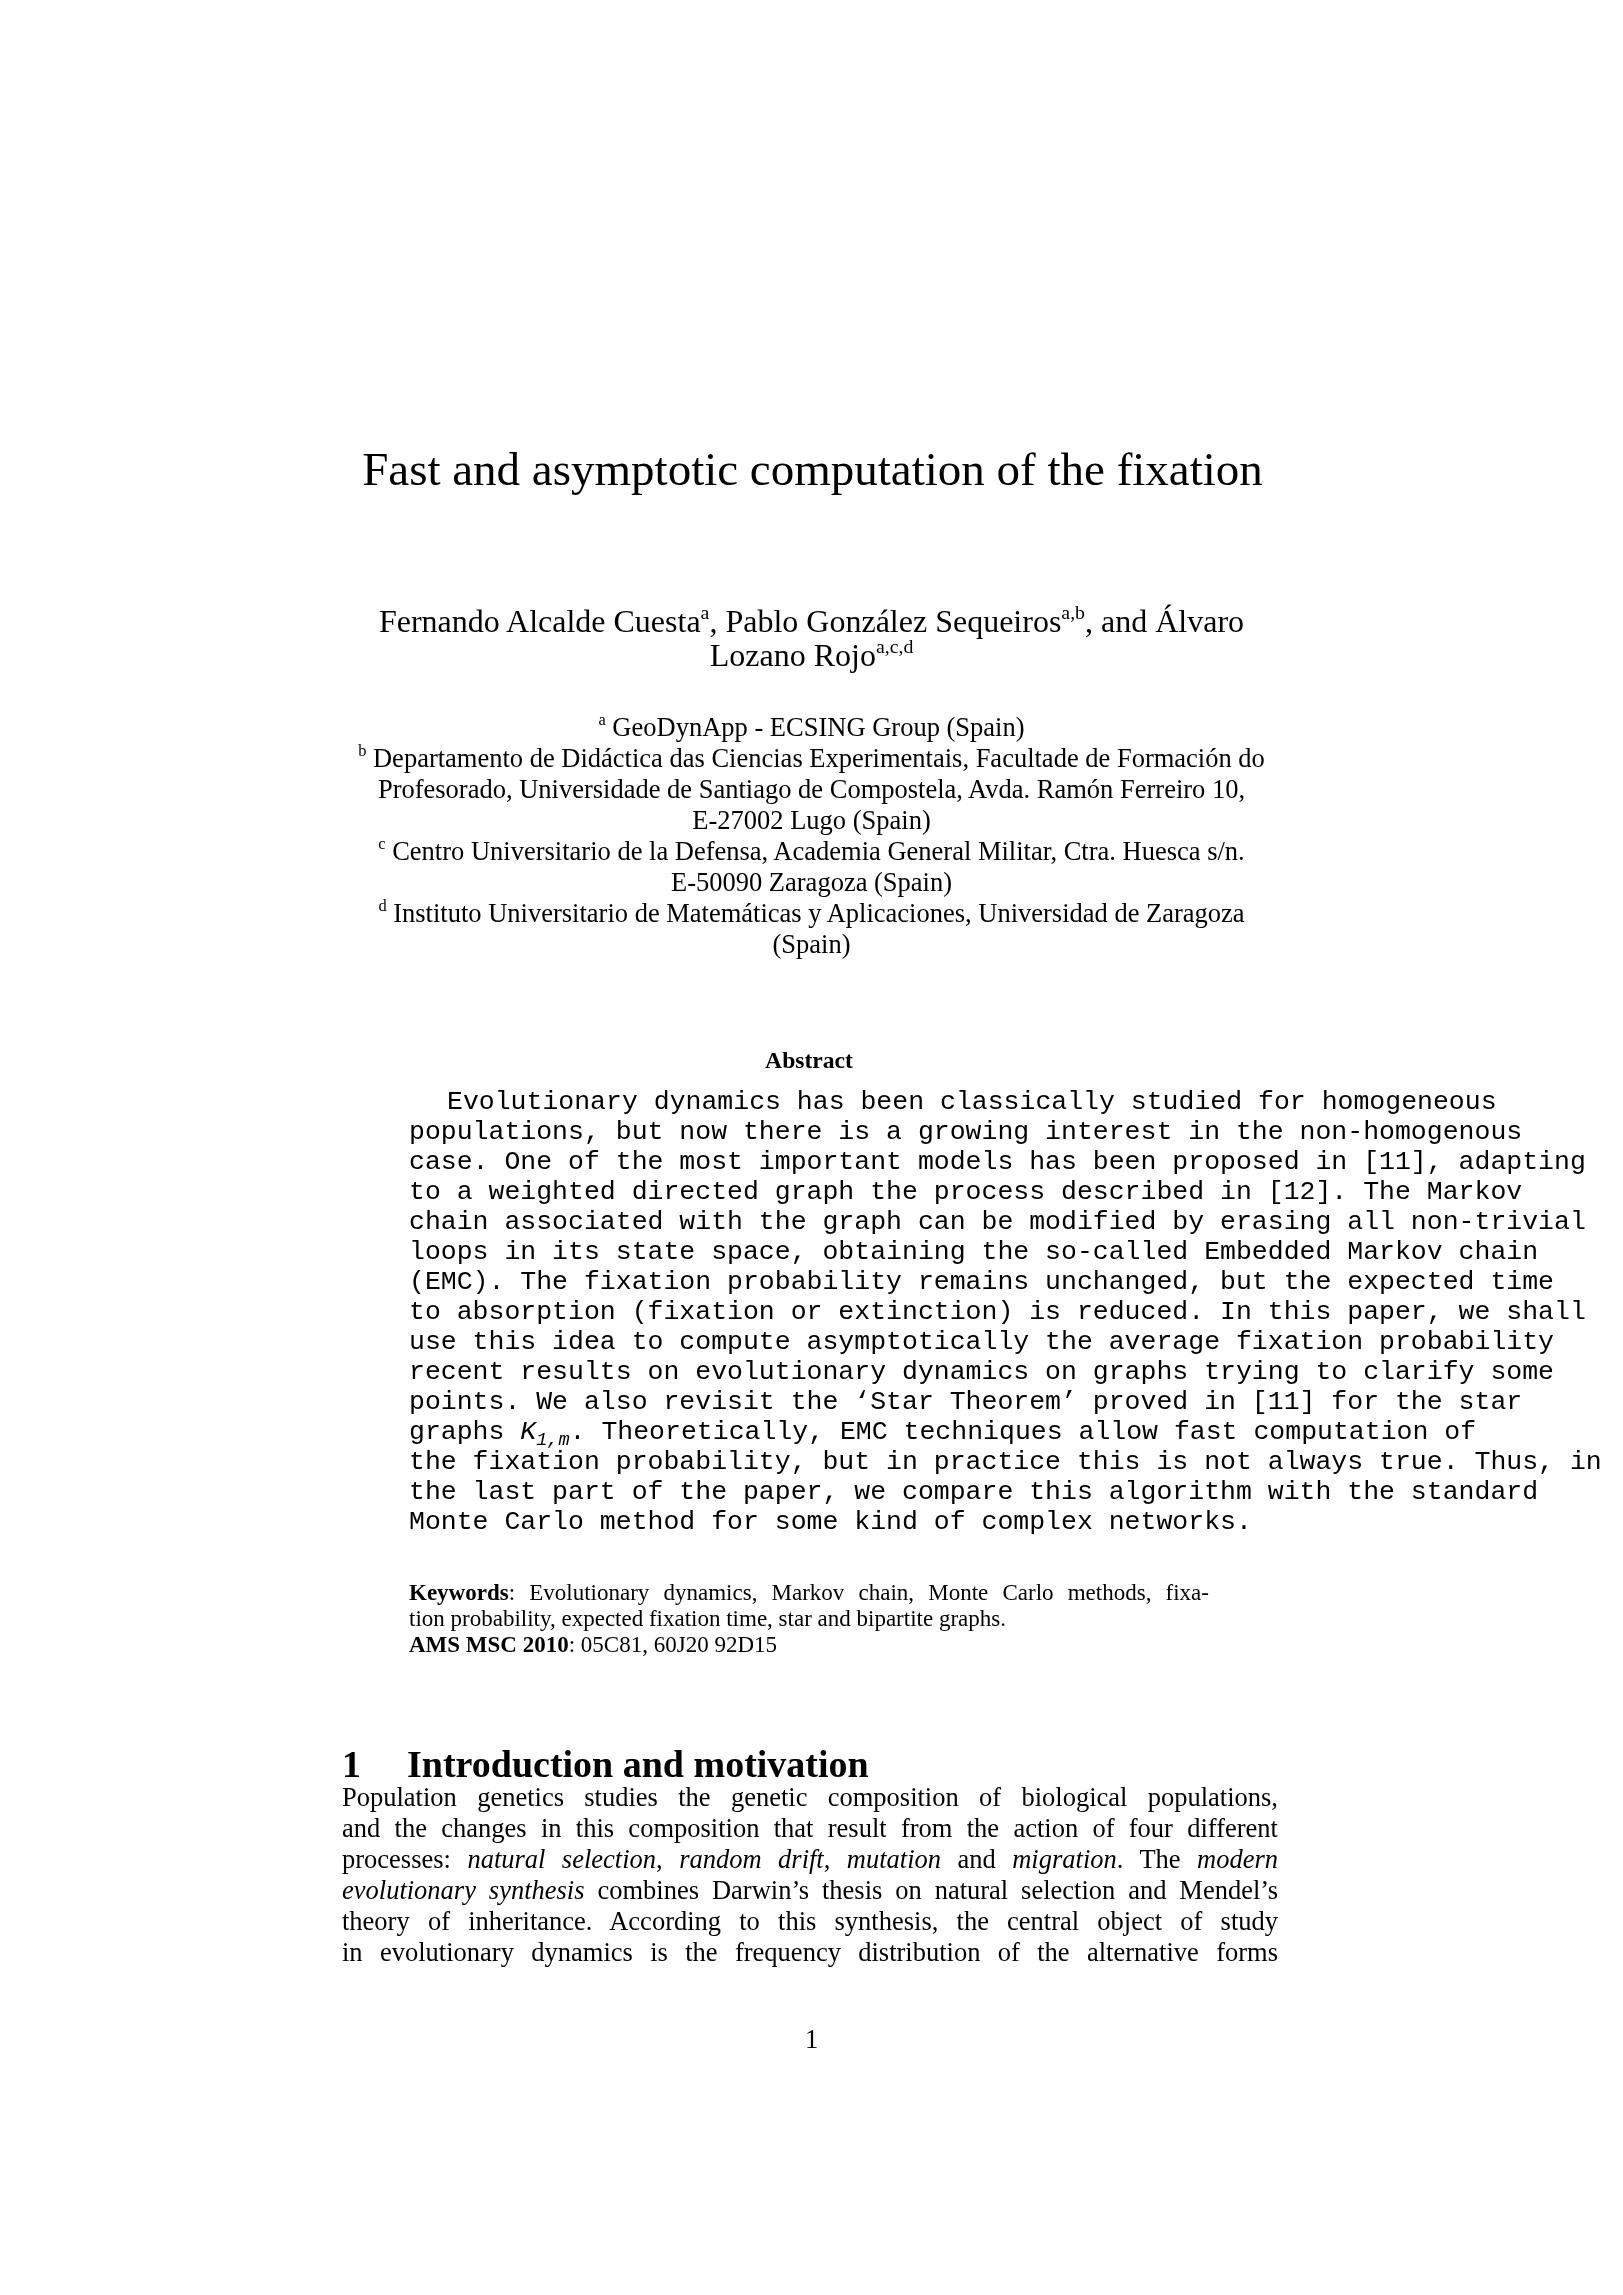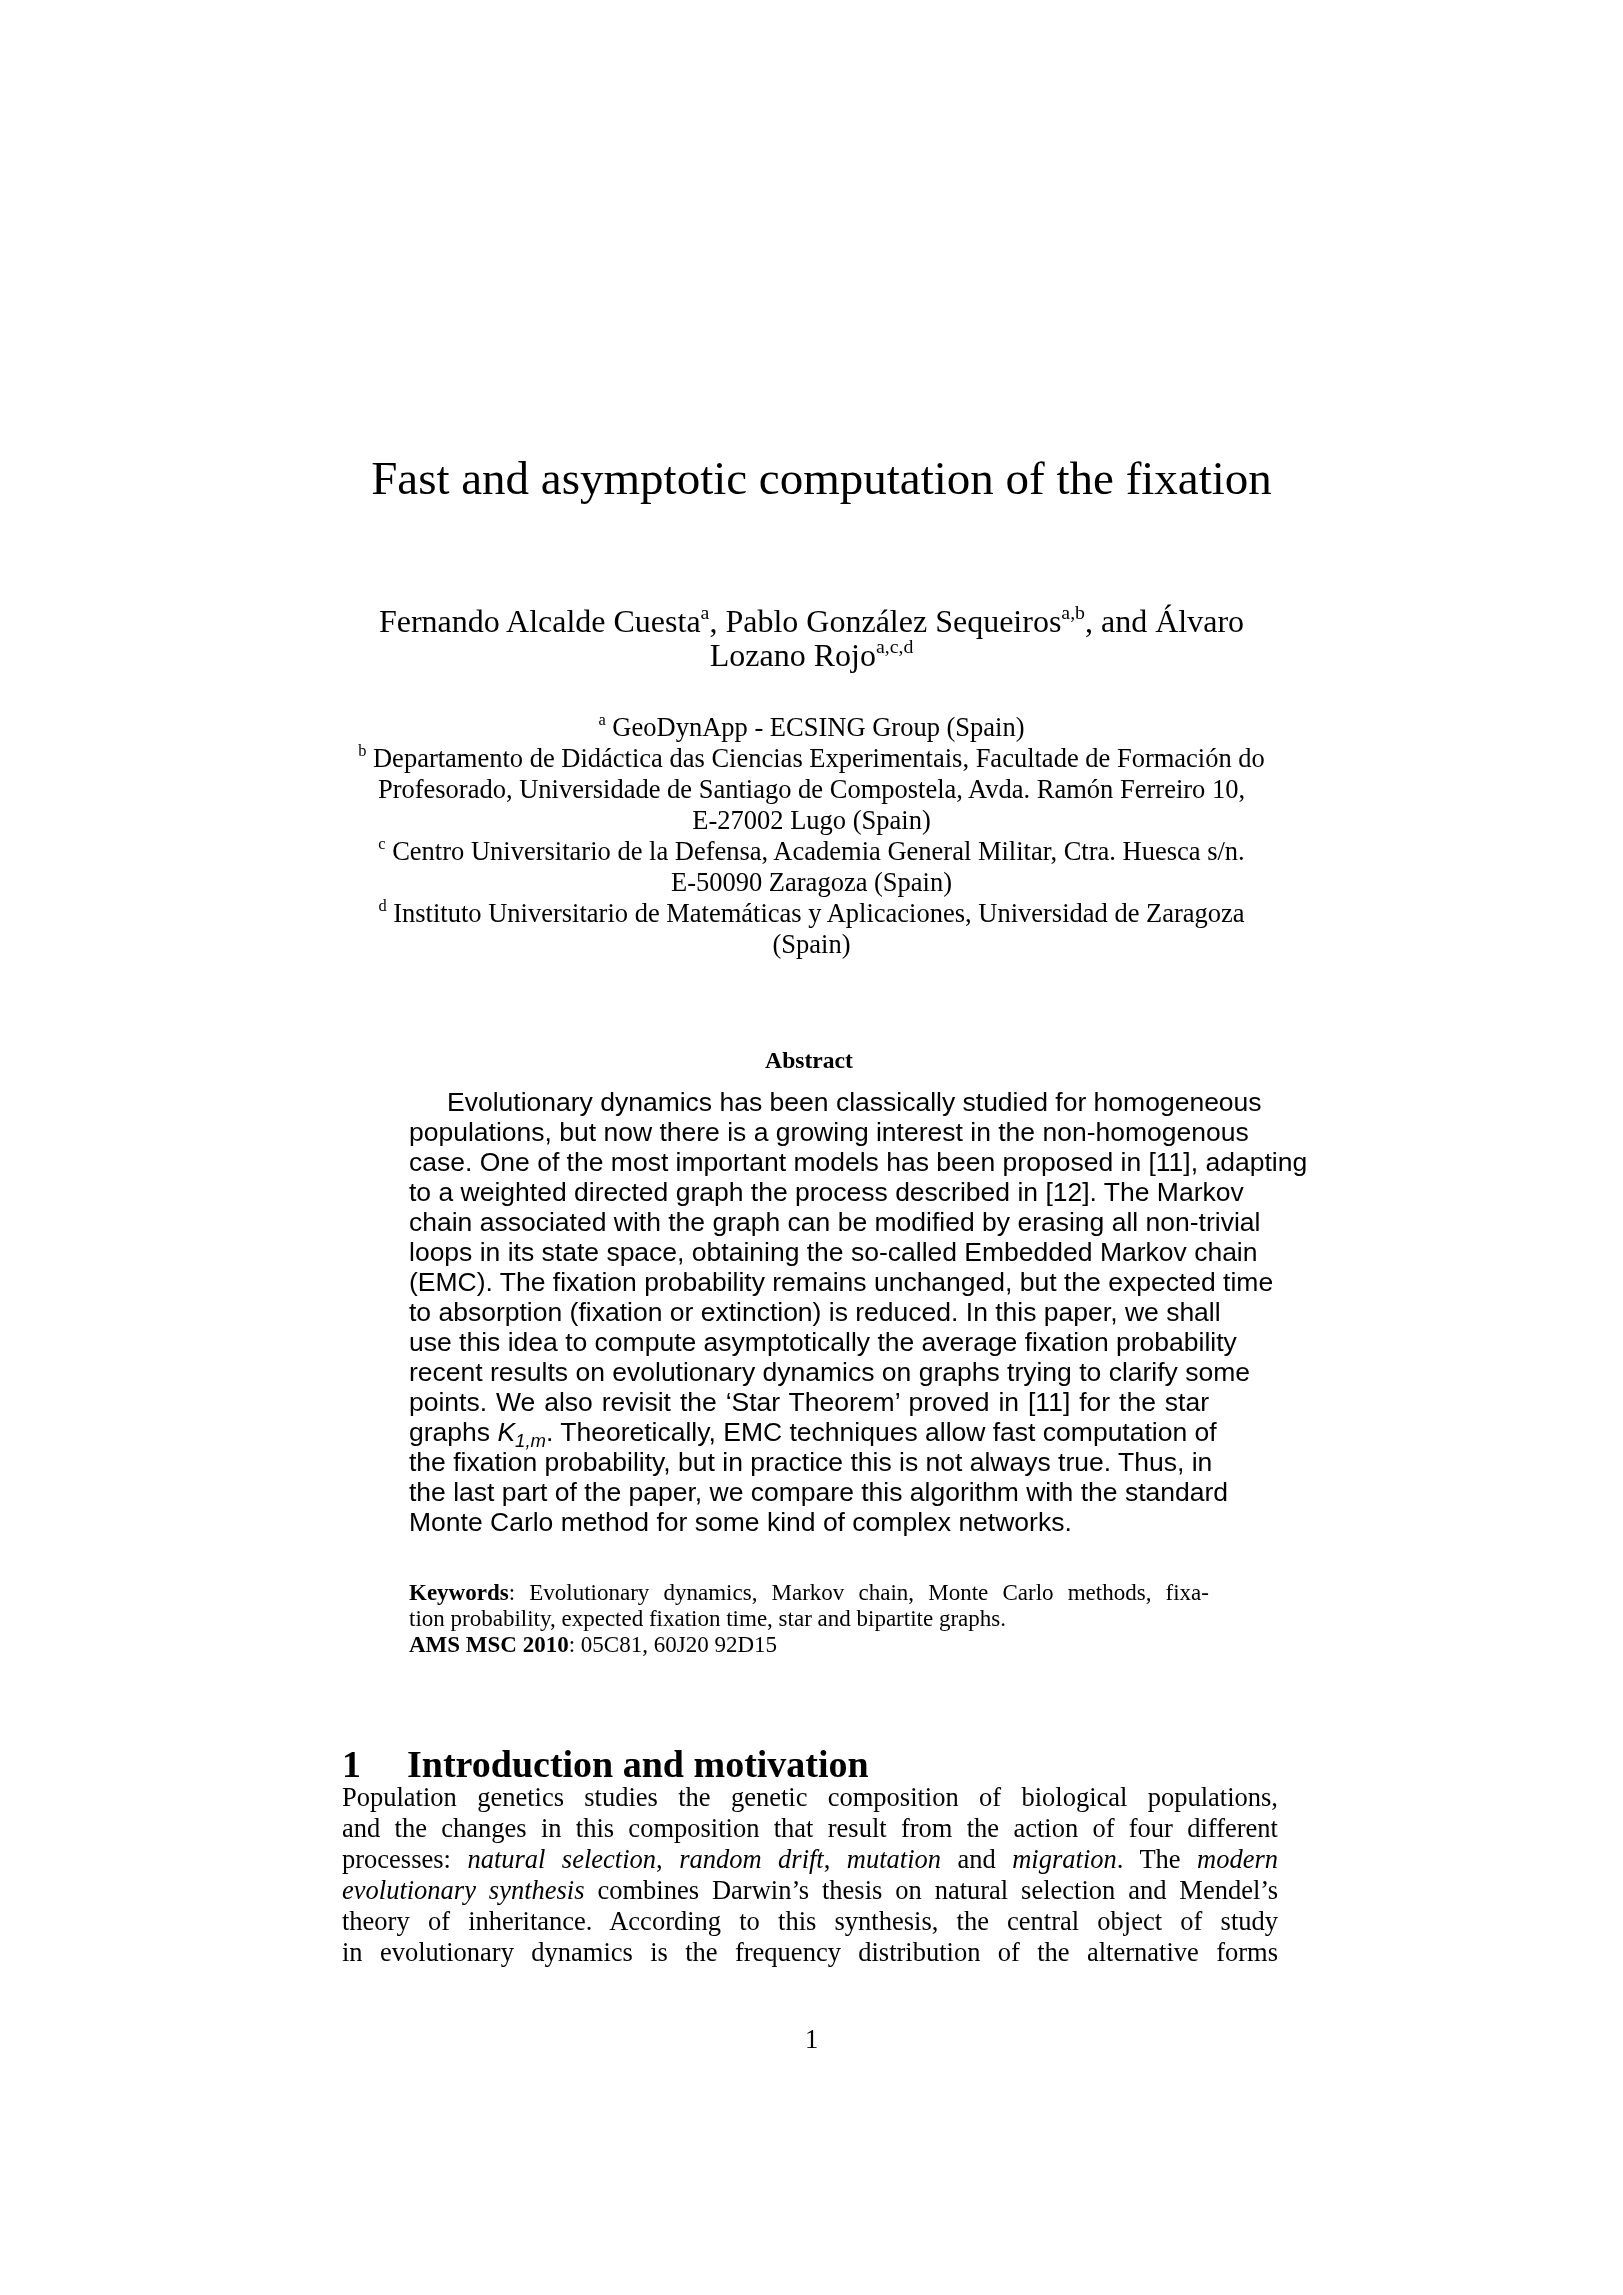--- a/index.html
+++ b/index.html
@@ -19,21 +19,21 @@
   .title {
     position: absolute;
     left: 288px;
     width: 1047px;
     top: 439px;
     text-align: center;
     font-family: "Liberation Serif", serif;
     font-size: 47px;
     line-height: 58px;
     font-weight: normal;
-    margin: 10px;
+    margin: 1px;
   }
   .title span { display: block; white-space: nowrap; }
 
   .authors {
     position: absolute;
     left: 288px;
     width: 1047px;
     top: 604px;
     text-align: center;
     font-family: "Liberation Serif", serif;
@@ -71,21 +71,21 @@
     font-weight: bold;
     font-size: 23.6px;
     line-height: 29px;
   }
 
   .abstract {
     position: absolute;
     left: 409px;
     width: 800px;
     top: 1087px;
-    font-family: Liberation Sans, sans-serif;
+    font-family: Liberation Mono, monospace;
     font-size: 26.5px;
     line-height: 30px;
   }
   .abstract .ln {
     display: block;
     white-space: nowrap;
     text-align: justify;
     text-align-last: justify;
   }
   .abstract .ln.first { padding-left: 38px; }

